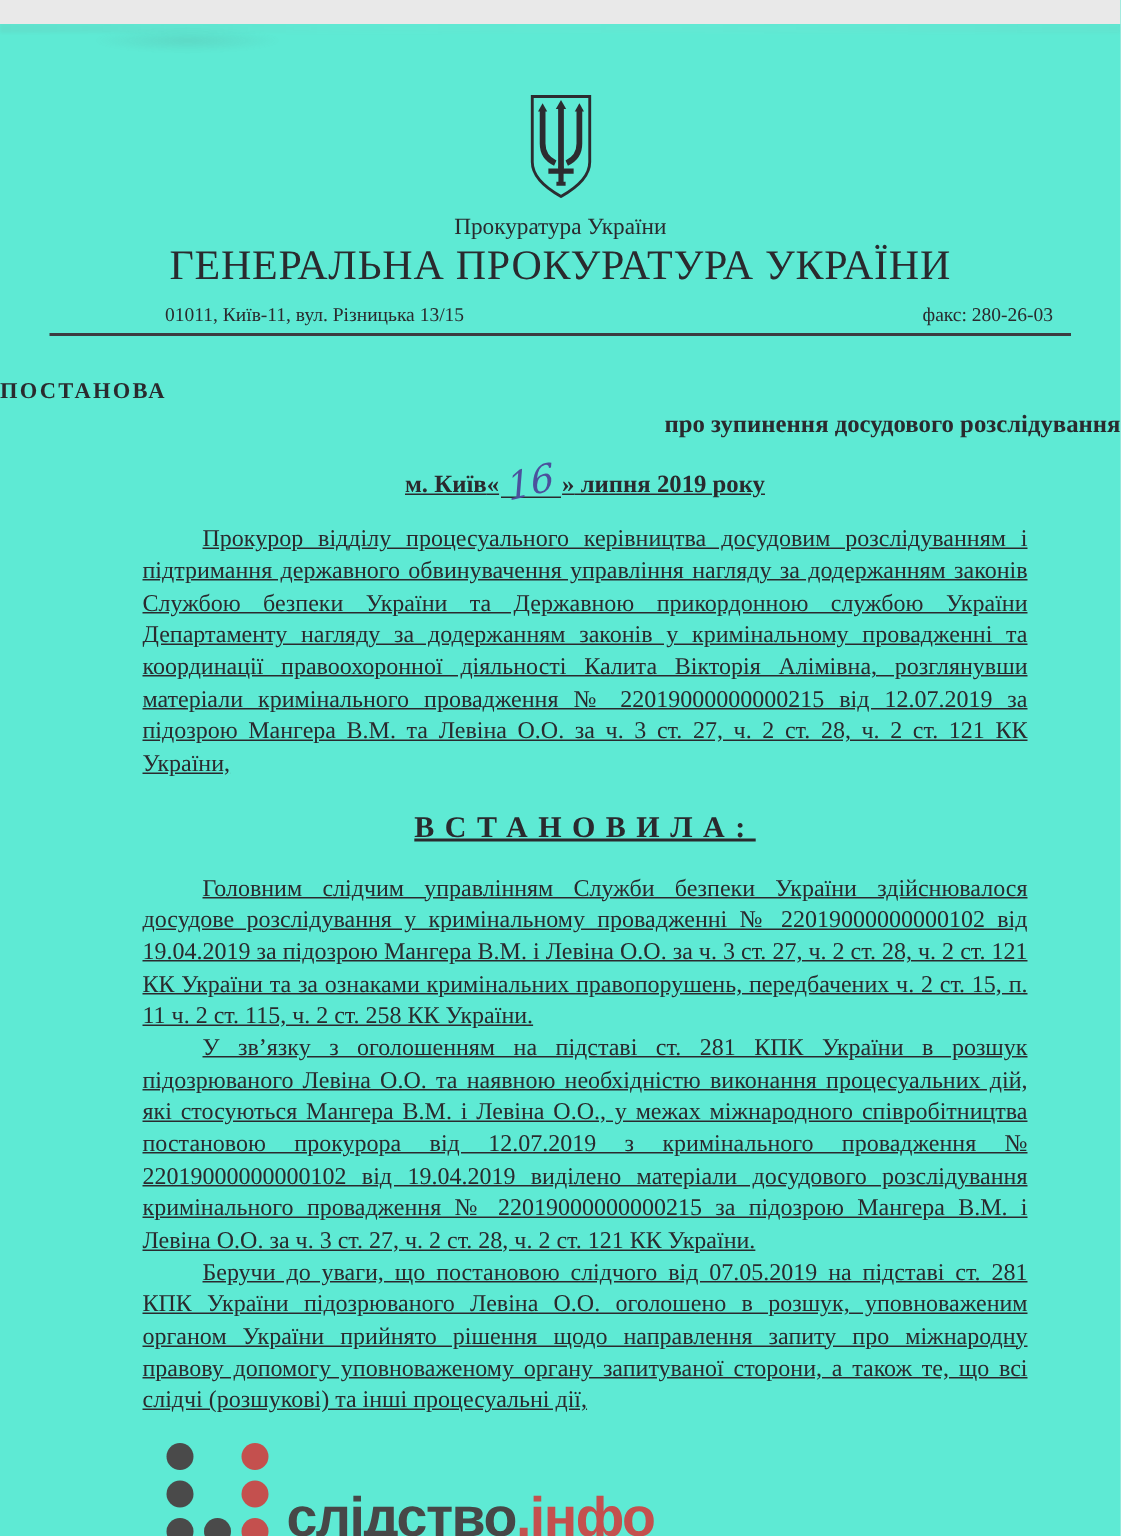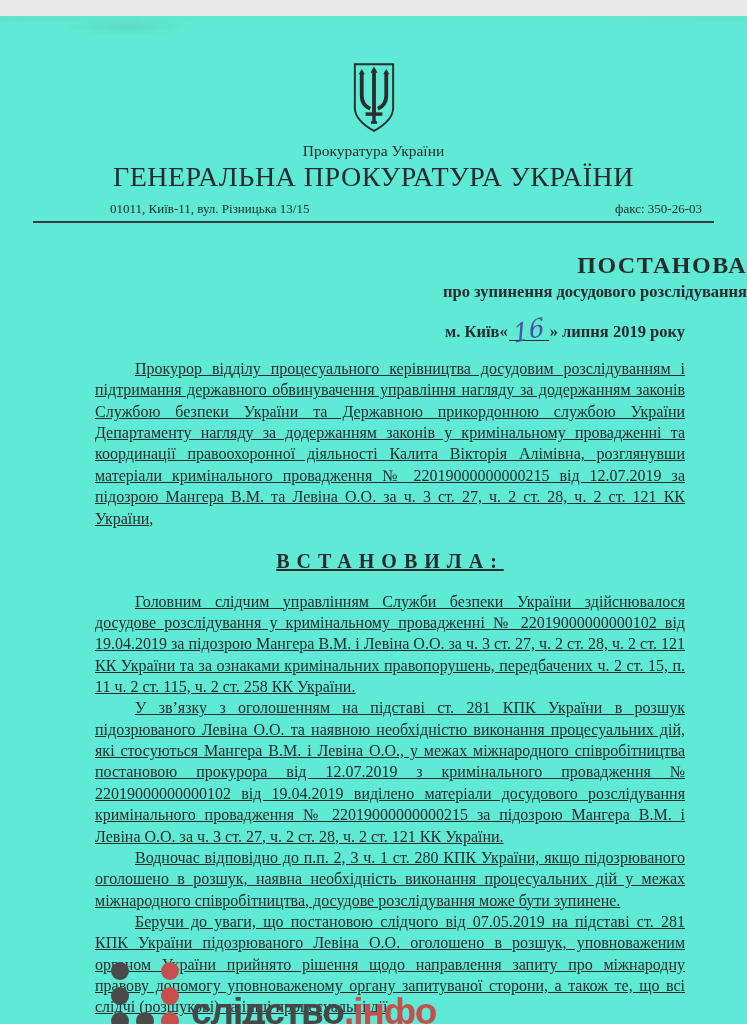--- a/index.html
+++ b/index.html
@@ -32,33 +32,33 @@
 
   .addr-row {
     display:flex; justify-content:space-between;
     margin:8px 45px 0 110px;
     font-size:13px;
     align-items:flex-end;
   }
   .rule { border:none; border-top:2px solid #3c3c40; margin:4px 33px 0 33px; }
 
   .doc-title {
-    text-align:right; font-weight:bold;
-    font-size:24px; letter-spacing:1.5px;
+    text-align:left; font-weight:bold;
+    font-size:15px; letter-spacing:1.5px;
     margin-top:29px;
   }
   .doc-subtitle {
     text-align:right; font-weight:bold;
     font-size:16.5px; margin-top:3px;
   }
 
   .dateline {
-    display:flex; justify-content:flex-end; align-items:flex-end;
+    display:flex; justify-content:center; align-items:flex-end;
     margin:20px 62px 0 95px;
-    font-weight:bold; font-size:16.5px;
+    font-weight:bold; font-size:16.5px;text-decoration:underline;
   }
   .date-right { white-space:nowrap; }
   .date-blank {
     display:inline-block; width:40px; height:18px;
     border-bottom:1.6px solid #2a2a2e;
     text-align:center; vertical-align:baseline;
     margin:0 1px;
   }
   .handwritten {
     display:inline-block;
@@ -132,38 +132,37 @@
         <path d="M30 64 V79" stroke="#2c2c30" stroke-width="4.5"></path>
         <path d="M26 79 H34" stroke="#2c2c30" stroke-width="3.5"></path>
       </svg>
     </span>
     <div class="org-small">Прокуратура України</div>
     <div class="org-name">ГЕНЕРАЛЬНА ПРОКУРАТУРА УКРАЇНИ</div>
   </div>
 
   <div class="addr-row">
     <span>01011, Київ-11, вул. Різницька 13/15</span>
-    <span>факс: 350-26-03</span>
+    <span>факс: 280-26-03</span>
   </div>
   <hr class="rule">
 
   <div class="doc-title">ПОСТАНОВА</div>
   <div class="doc-subtitle">про зупинення досудового розслідування</div>
 
   <div class="dateline">
     <span>м. Київ</span>
     <span class="date-right"><span>«</span><span class="date-blank"><span class="handwritten">16</span></span><span>»</span><span> липня 2019 року</span></span>
   </div>
 
   <div class="body-text">
     <p>Прокурор відділу процесуального керівництва досудовим розслідуванням і підтримання державного обвинувачення управління нагляду за додержанням законів Службою безпеки України та Державною прикордонною службою України Департаменту нагляду за додержанням законів у кримінальному провадженні та координації правоохоронної діяльності Калита Вікторія Алімівна, розглянувши матеріали кримінального провадження № 22019000000000215 від 12.07.2019 за підозрою Мангера В.М. та Левіна О.О. за ч. 3 ст. 27, ч. 2 ст. 28, ч. 2 ст. 121 КК України,</p>
     <p class="resolved-heading">ВСТАНОВИЛА:</p>
     <p>Головним слідчим управлінням Служби безпеки України здійснювалося досудове розслідування у кримінальному провадженні № 22019000000000102 від 19.04.2019 за підозрою Мангера В.М. і Левіна О.О. за ч. 3 ст. 27, ч. 2 ст. 28, ч. 2 ст. 121 КК України та за ознаками кримінальних правопорушень, передбачених ч. 2 ст. 15, п. 11 ч. 2 ст. 115, ч. 2 ст. 258 КК України.</p>
     <p>У зв’язку з оголошенням на підставі ст. 281 КПК України в розшук підозрюваного Левіна О.О. та наявною необхідністю виконання процесуальних дій, які стосуються Мангера В.М. і Левіна О.О., у межах міжнародного співробітництва постановою прокурора від 12.07.2019 з кримінального провадження № 22019000000000102 від 19.04.2019 виділено матеріали досудового розслідування кримінального провадження № 22019000000000215 за підозрою Мангера В.М. і Левіна О.О. за ч. 3 ст. 27, ч. 2 ст. 28, ч. 2 ст. 121 КК України.</p>
-    <p>Водночас відповідно до п.п. 2, 3 ч. 1 ст. 280 КПК України, якщо підозрюваного оголошено в розшук, наявна необхідність виконання процесуальних дій у межах міжнародного співробітництва, досудове розслідування може бути зупинене.</p>
     <p>Беручи до уваги, що постановою слідчого від 07.05.2019 на підставі ст. 281 КПК України підозрюваного Левіна О.О. оголошено в розшук, уповноваженим органом України прийнято рішення щодо направлення запиту про міжнародну правову допомогу уповноваженому органу запитуваної сторони, а також те, що всі слідчі (розшукові) та інші процесуальні дії,</p>
   </div>
 
   <div class="watermark">
     <span class="dot-grid">
       <span class="dot dark"></span>
         <span class="dot none"></span>
         <span class="dot red"></span>
       <span class="dot dark"></span>
         <span class="dot none"></span>

